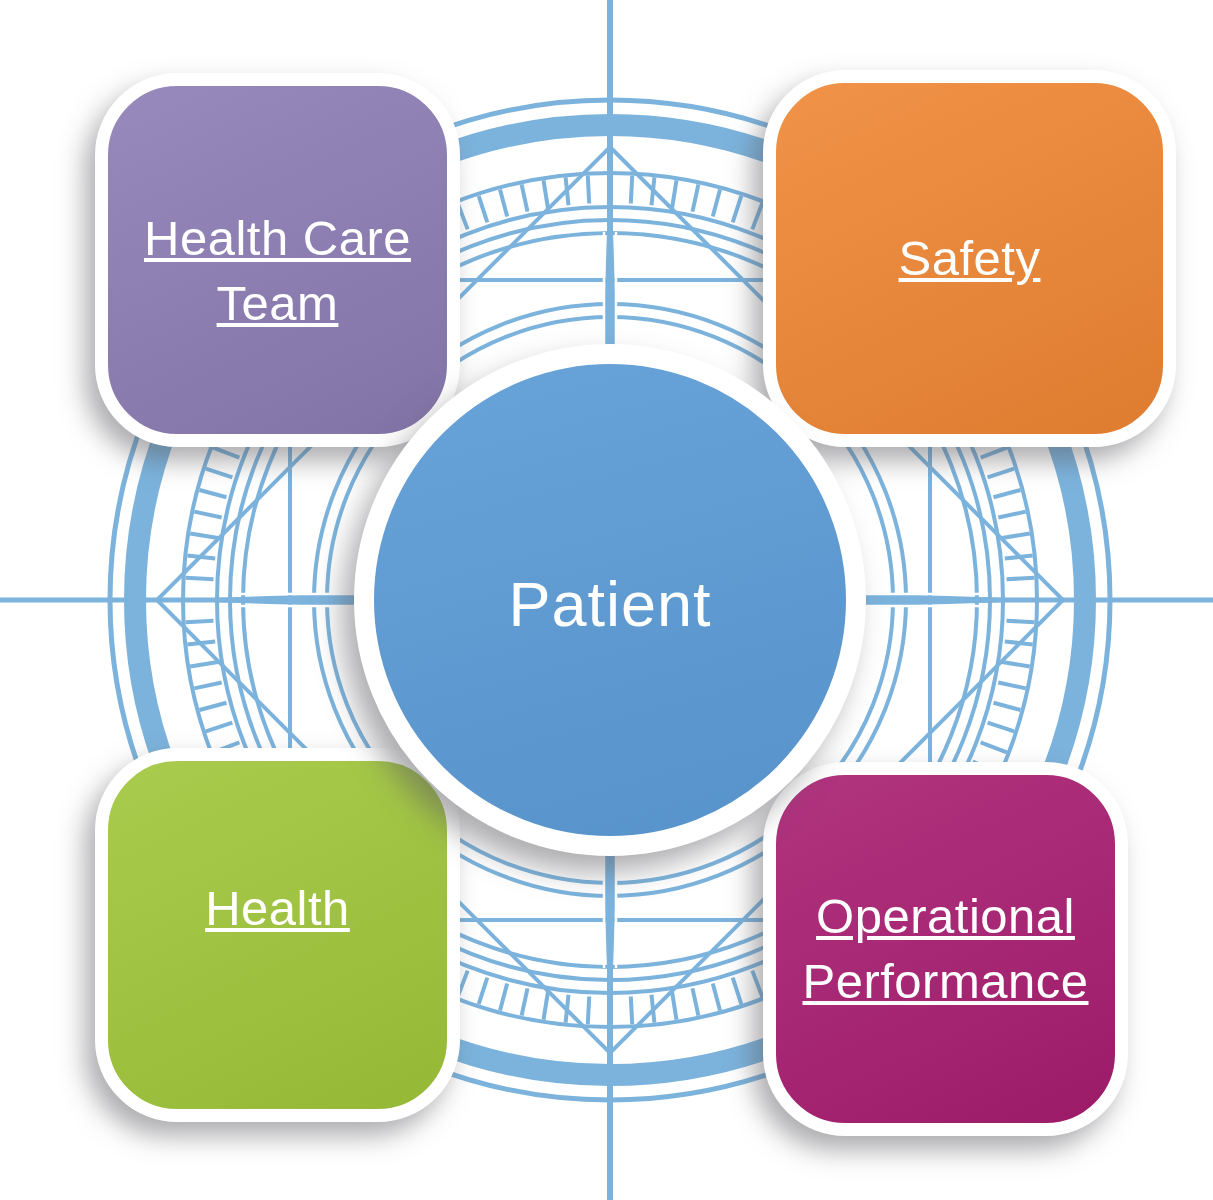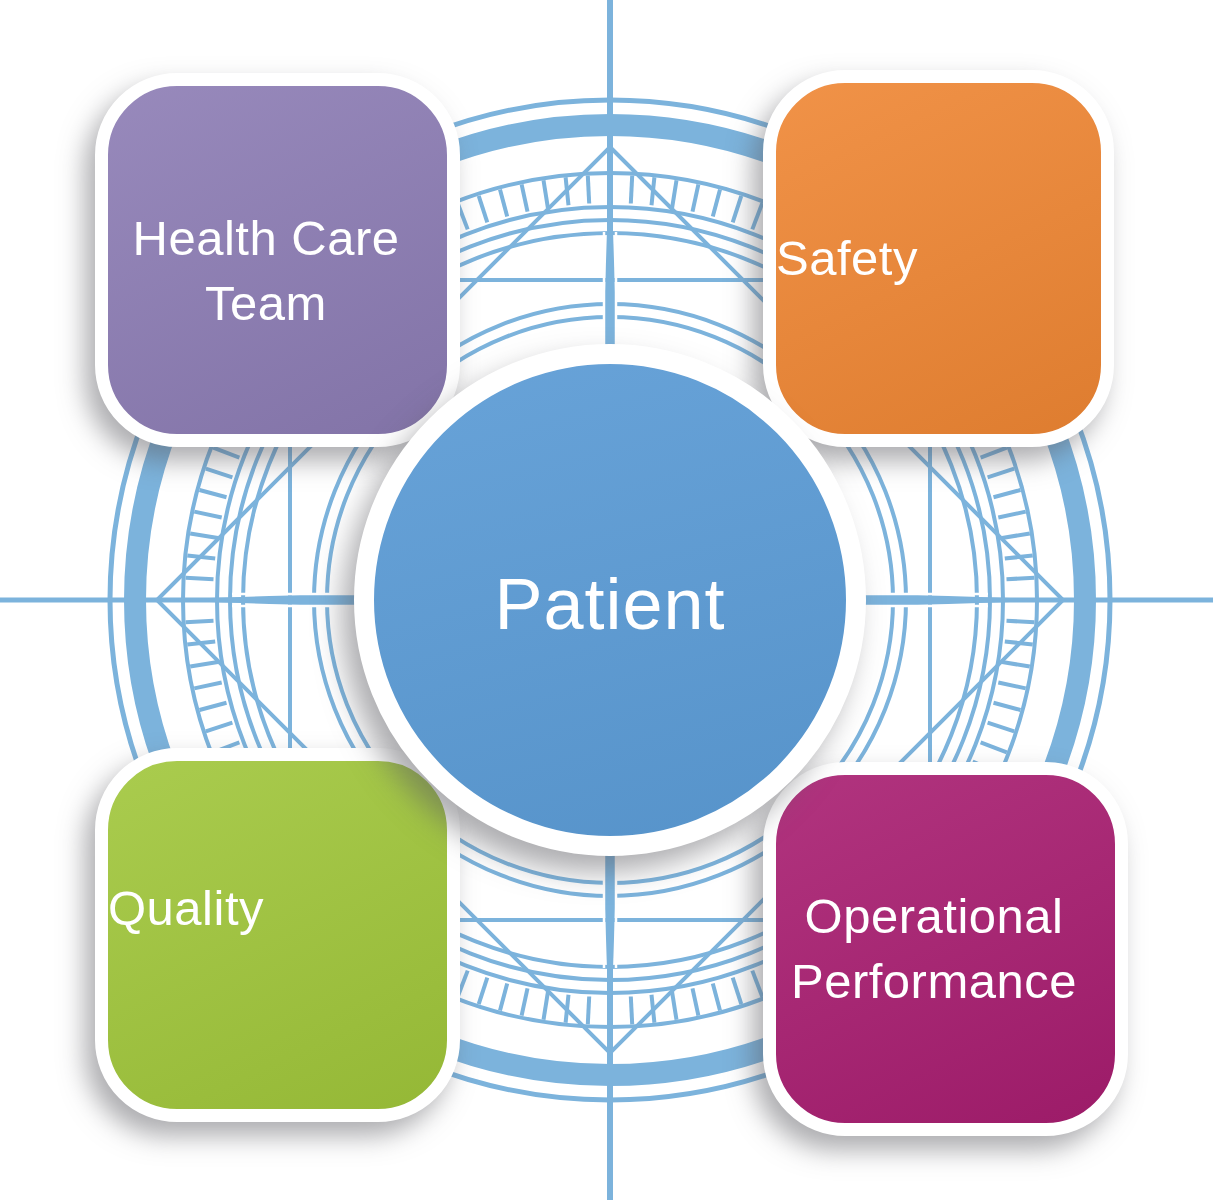--- a/index.html
+++ b/index.html
@@ -9,44 +9,45 @@
     font-family:"Liberation Sans", sans-serif;
   }
   #compass {
     position:absolute; left:0; top:0; width:1213px; height:1200px;
     color:#7CB3DC;
   }
   .card {
     position:absolute; box-sizing:border-box;
     border:13px solid #ffffff; border-radius:82px;
     box-shadow:-10px 14px 26px rgba(92,92,98,0.50);
-    display:flex; align-items:center; 
+    display:flex; align-items:center; justify-content:center;
     text-align:center; color:#ffffff;
     background-image:linear-gradient(155deg, rgba(255,255,255,0.10), rgba(0,0,0,0.07));
+    text-decoration:underline;
   }
   .card-label {
     font-size:49px; line-height:1.32; max-width:316px;
     letter-spacing:0.5px;
   }
   .tl { left:95px;  top:73px;  width:365px; height:374px; }
-  .tr { left:763px; top:70px;  width:351px; height:377px; }
+  .tr { left:763px; top:70px;  width:413px; height:377px; }
   .bl { left:95px;  top:748px; width:365px; height:374px; }
   .br { left:763px; top:762px; width:365px; height:374px; }
   .tl .card-label { padding-top:22px; }
   .bl .card-label { padding-bottom:54px; }
   .center-circle {
     position:absolute; box-sizing:border-box;
     left:354px; top:344px; width:512px; height:512px;
     border:20px solid #ffffff; border-radius:50%;
     box-shadow:-12px 16px 28px rgba(92,92,98,0.50);
     display:flex; align-items:center; justify-content:center;
     color:#ffffff;
     background-image:linear-gradient(165deg, rgba(255,255,255,0.08), rgba(0,0,0,0.05));
   }
-  .center-label { font-size:72px; letter-spacing:1px; padding-bottom:6px;margin-top:14px; }
+  .center-label { font-size:63px; letter-spacing:1px; padding-bottom:6px;margin-top:14px; }
 </style>
 </head>
 <body>
 
 <div class="canvas">
 
   <svg id="compass" viewBox="0 0 1213 1200" xmlns="http://www.w3.org/2000/svg" aria-hidden="true" style="color: rgb(124, 179, 220);">
     <g fill="none" stroke="currentColor">
       <line x1="0" y1="600" x2="1213" y2="600" stroke-width="5"></line>
       <line x1="610" y1="0" x2="610" y2="1200" stroke-width="6"></line>
@@ -209,21 +210,21 @@
     </g>
   </svg>
 
   <div class="card tl" style="background-color: rgb(140, 124, 180);">
     <span class="card-label">Health Care Team</span>
   </div>
   <div class="card tr" style="background-color: rgb(239, 134, 51);">
     <span class="card-label">Safety</span>
   </div>
   <div class="card bl" style="background-color: rgb(160, 198, 58);">
-    <span class="card-label">Quality</span>
+    <span class="card-label">Health</span>
   </div>
   <div class="card br" style="background-color: rgb(168, 29, 112);">
     <span class="card-label">Operational Performance</span>
   </div>
 
   <div class="center-circle" style="background-color: rgb(91, 155, 213);">
     <span class="center-label">Patient</span>
   </div>
 
 </div>

